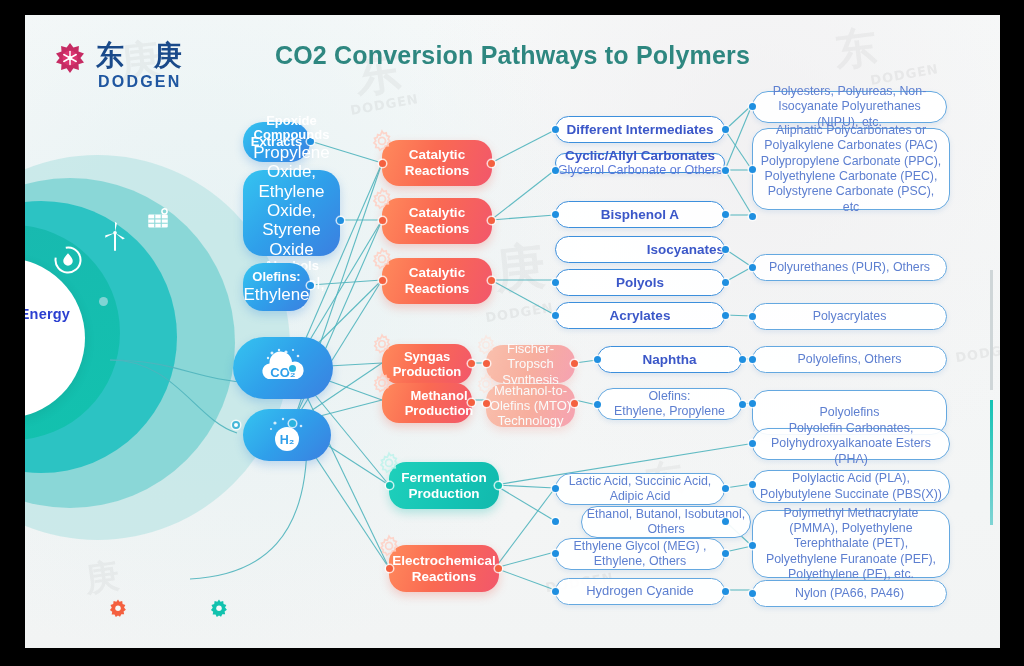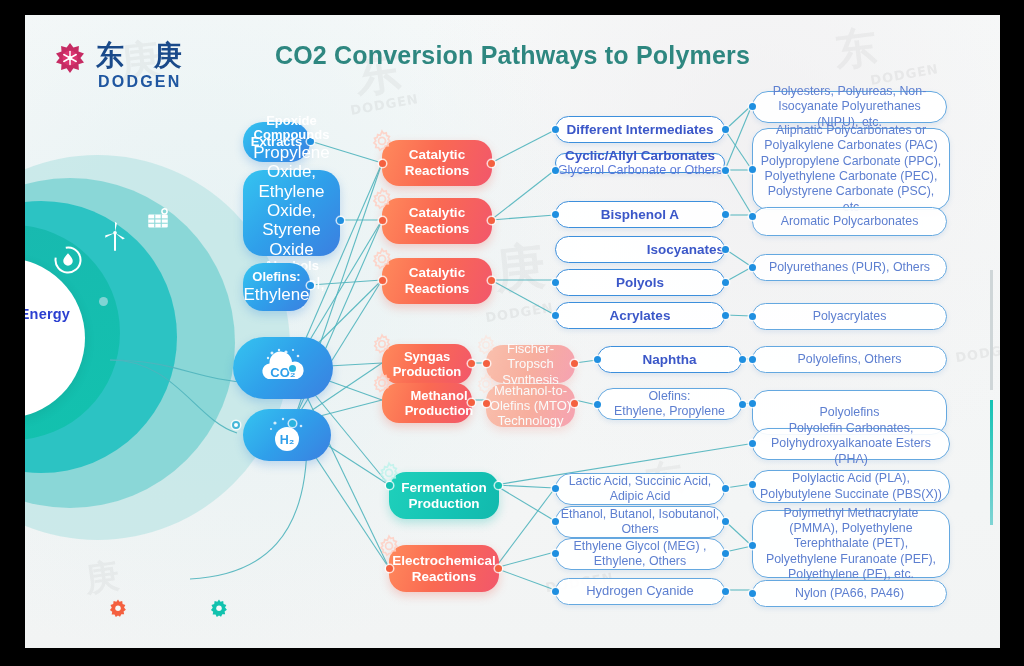--- a/index.html
+++ b/index.html
@@ -52,21 +52,21 @@
 
   
   .red { background:linear-gradient(110deg,#ff8a5c 0%, #fa6a52 45%, #f2576b 100%);
          color:#fff; border-radius:17px; box-shadow:0 4px 10px rgba(240,110,95,.3);
          font-size:13.5px; font-weight:700; line-height:1.18; }
   .red.faded { opacity:.62; font-weight:400; font-size:13px;
          background:linear-gradient(110deg,#ffa183 0%, #fb8469 50%, #f7708a 100%); }
   
   .teal { background:linear-gradient(110deg,#1fd0bb 0%, #14c3b4 60%, #12b9ad 100%);
          color:#fff; border-radius:17px; box-shadow:0 4px 10px rgba(25,190,175,.3);
-         font-size:13.5px; font-weight:700; line-height:1.18;margin-top:10px; }
+         font-size:13.5px; font-weight:700; line-height:1.18; }
 
   
   .gear { position:absolute; left:-13px; top:-11px; width:26px; height:26px;
           opacity:.85; pointer-events:none;}
 
   
   .pill { background:rgba(255,255,255,.92); border:1.6px solid #3c8fdc;
           border-radius:999px; color:#3b57c8; box-shadow:0 2px 5px rgba(70,130,200,.13); }
   .pill .b { font-size:13.5px; font-weight:700; line-height:1.16; }
   .pill .n { font-size:12.6px; font-weight:400; line-height:1.2; color:#5a79d8; }
@@ -439,21 +439,21 @@
     </div>
     <div class="dot" style="left:569px;top:386px;"></div>
     <div class="dot" style="left:714px;top:386px;"></div>
 
     <div class="node pill light" style="left:530px;top:458px;width:170px;height:32px;">
       <div class="n">Lactic Acid, Succinic Acid, Adipic Acid</div>
     </div>
     <div class="dot" style="left:527px;top:470px;"></div>
     <div class="dot" style="left:697px;top:470px;"></div>
 
-    <div class="node pill light" style="left:530px;top:491px;width:170px;height:32px;">
+    <div class="node pill light" style="left:556px;top:491px;width:170px;height:32px;">
       <div class="n">Ethanol, Butanol, Isobutanol, Others</div>
     </div>
     <div class="dot" style="left:527px;top:503px;"></div>
     <div class="dot" style="left:697px;top:503px;"></div>
 
     <div class="node pill light" style="left:530px;top:523px;width:170px;height:32px;">
       <div class="n">Ethylene Glycol (MEG) , Ethylene, Others</div>
     </div>
     <div class="dot" style="left:527px;top:535px;"></div>
     <div class="dot" style="left:697px;top:535px;"></div>
@@ -467,23 +467,20 @@
     <div class="node pill light" style="left:727px;top:76px;width:195px;height:32px;padding:0 6px;">
       <div class="n">Polyesters, Polyureas, Non-Isocyanate Polyurethanes (NIPU), etc.</div>
     </div>
     <div class="dot" style="left:724px;top:88px;"></div>
 
     <div class="node pill light" style="left:727px;top:113px;width:198px;height:82px;padding:0 5px;">
       <div class="n">Aliphatic Polycarbonates or Polyalkylene Carbonates (PAC) Polypropylene Carbonate (PPC), Polyethylene Carbonate (PEC), Polystyrene Carbonate (PSC), etc</div>
     </div>
     <div class="dot" style="left:724px;top:151px;"></div>
 
-    <div class="node pill light" style="left:727px;top:192px;width:195px;height:29px;">
-      <div class="n">Aromatic Polycarbonates</div>
-    </div>
     <div class="dot" style="left:724px;top:198px;"></div>
 
     <div class="node pill light" style="left:727px;top:239px;width:195px;height:27px;">
       <div class="n">Polyurethanes (PUR), Others</div>
     </div>
     <div class="dot" style="left:724px;top:249px;"></div>
 
     <div class="node pill light" style="left:727px;top:288px;width:195px;height:27px;">
       <div class="n">Polyacrylates</div>
     </div>

